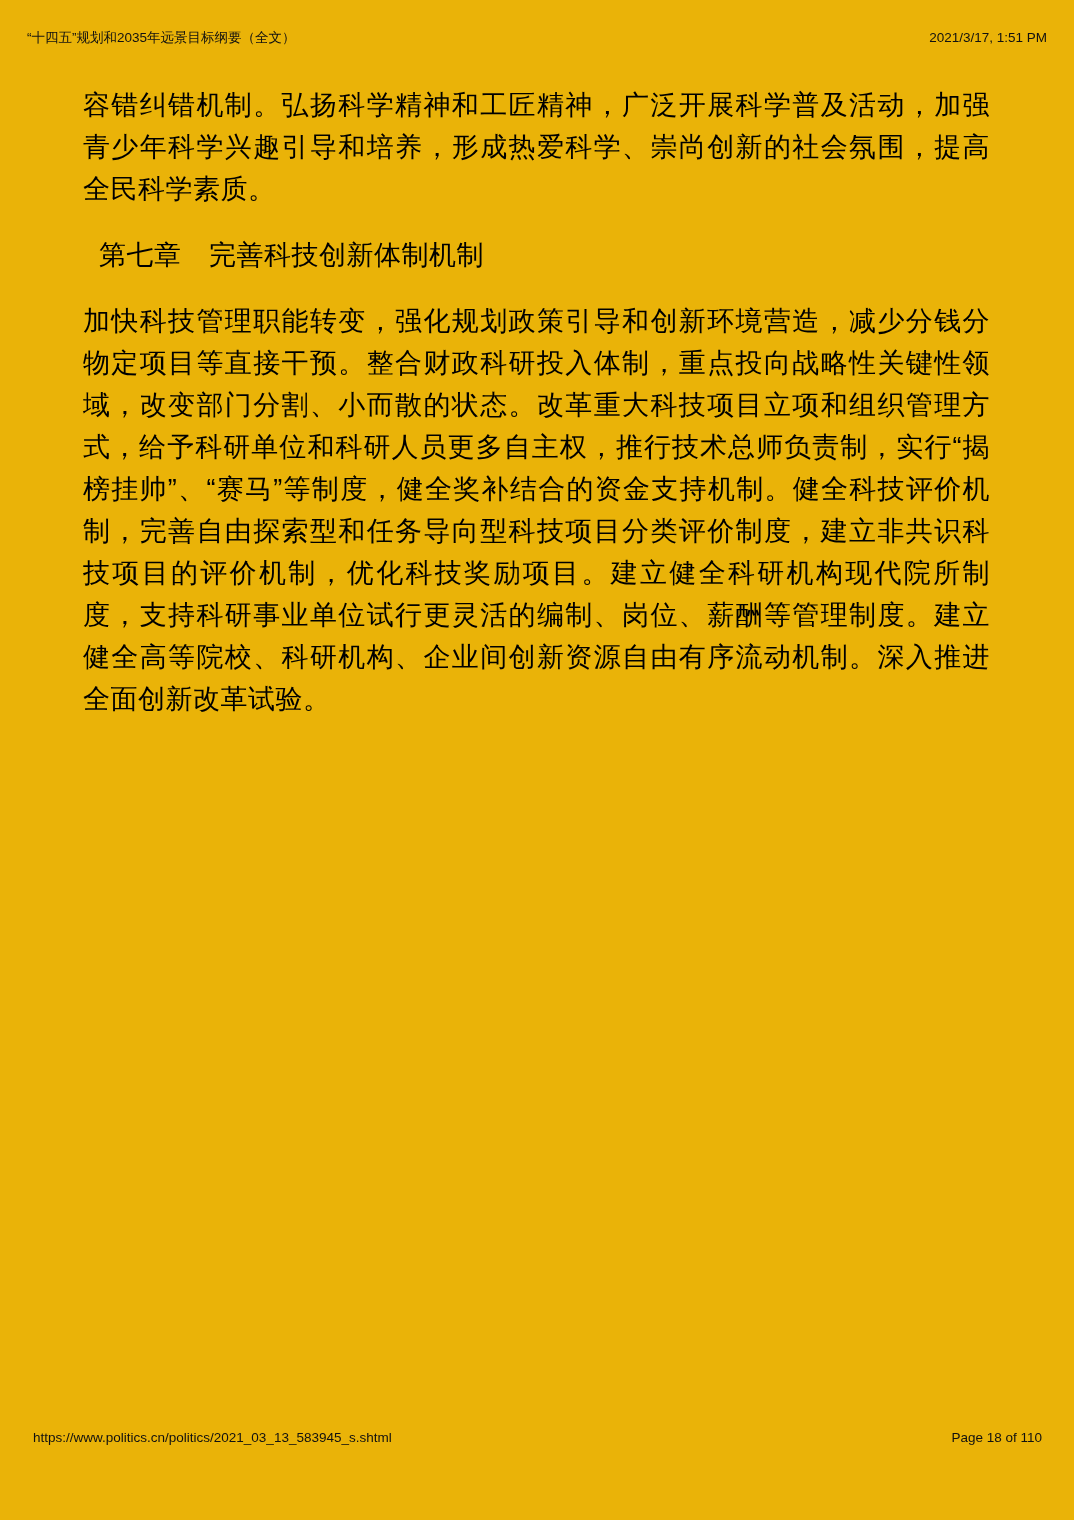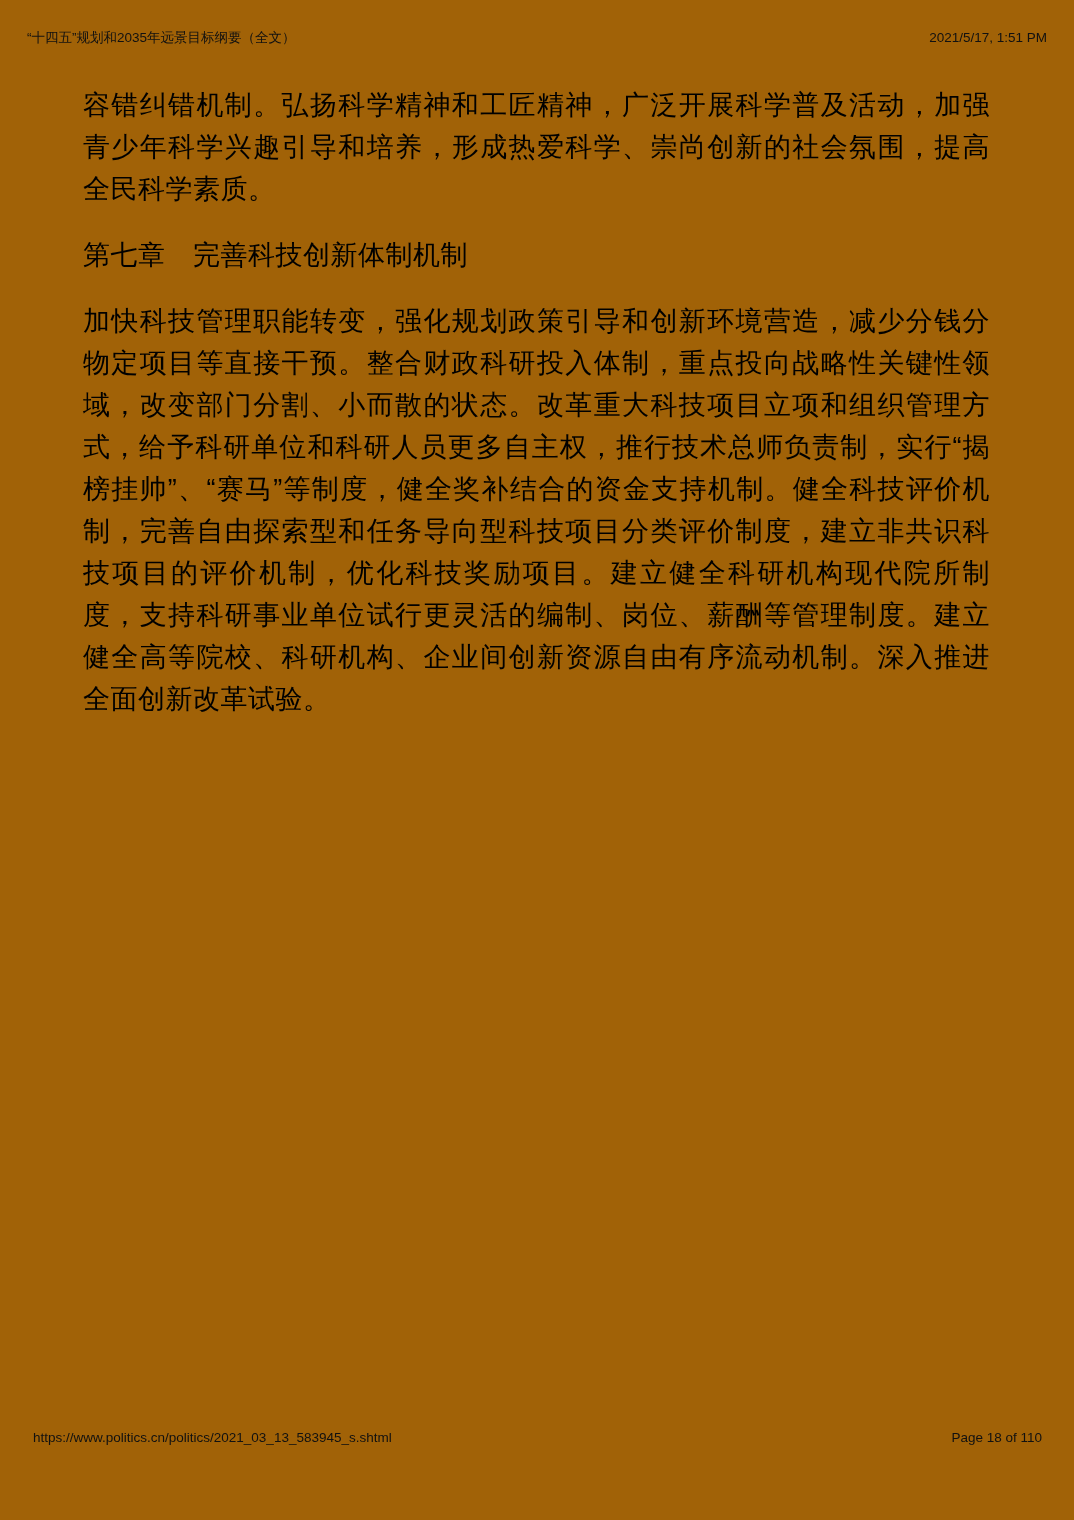--- a/index.html
+++ b/index.html
@@ -10,21 +10,21 @@
     height: 1520px;
     background: #ffffff;
     overflow: hidden;
     font-family: "Liberation Sans", "DejaVu Sans", sans-serif;
     color: #000000;
   }
   .page {
     position: relative;
     width: 1074px;
     height: 1520px;
-    background: #a16207;
+    background: #eab308;
   }
   .page-header {
     position: absolute;
     top: 30px;
     left: 27px;
     right: 27px;
     display: flex;
     justify-content: space-between;
     align-items: baseline;
     font-size: 13.5px;
@@ -47,21 +47,21 @@
     line-height: 42px;
     text-align: justify;
     letter-spacing: 0.5px;
     margin: 0 0 24px 0;
     font-weight: 400;
   }
   .heading {
     font-size: 27px;
     line-height: 42px;
     letter-spacing: 0.5px;
-    margin: 0 0 24px 0;
+    margin: 0 0 24px 16px;
     font-weight: 500;
     text-align: left;
   }
   .page-footer {
     position: absolute;
     top: 1430px;
     left: 33px;
     right: 32px;
     display: flex;
     justify-content: space-between;
@@ -71,21 +71,21 @@
     color: #111111;
   }
 </style>
 </head>
 <body>
 
 <div class="page">
 
   <div class="page-header">
     <span class="doc-title">“十四五”规划和2035年远景目标纲要（全文）</span>
-    <span class="print-datetime">2021/5/17, 1:51 PM</span>
+    <span class="print-datetime">2021/3/17, 1:51 PM</span>
   </div>
 
   <div class="content">
       <div class="paragraph">容错纠错机制。弘扬科学精神和工匠精神，广泛开展科学普及活动，加强青少年科学兴趣引导和培养，形成热爱科学、崇尚创新的社会氛围，提高全民科学素质。</div>
       <div class="heading">第七章　完善科技创新体制机制</div>
       <div class="paragraph">加快科技管理职能转变，强化规划政策引导和创新环境营造，减少分钱分物定项目等直接干预。整合财政科研投入体制，重点投向战略性关键性领域，改变部门分割、小而散的状态。改革重大科技项目立项和组织管理方式，给予科研单位和科研人员更多自主权，推行技术总师负责制，实行“揭榜挂帅”、“赛马”等制度，健全奖补结合的资金支持机制。健全科技评价机制，完善自由探索型和任务导向型科技项目分类评价制度，建立非共识科技项目的评价机制，优化科技奖励项目。建立健全科研机构现代院所制度，支持科研事业单位试行更灵活的编制、岗位、薪酬等管理制度。建立健全高等院校、科研机构、企业间创新资源自由有序流动机制。深入推进全面创新改革试验。</div>
     </div>
 
   <div class="page-footer">
     <span>https://www.politics.cn/politics/2021_03_13_583945_s.shtml</span>

